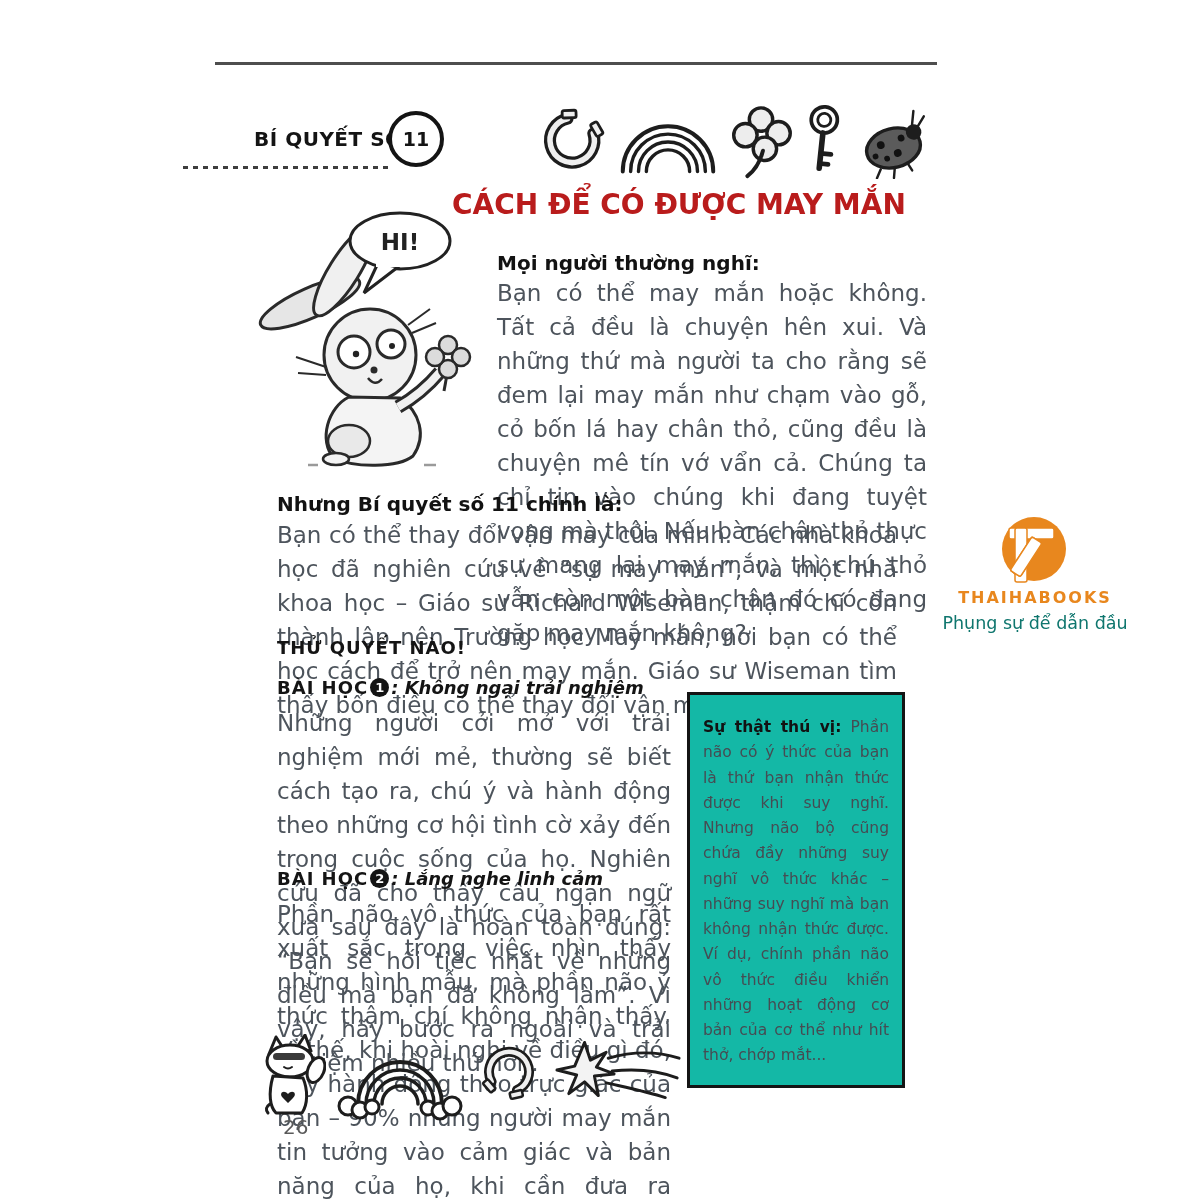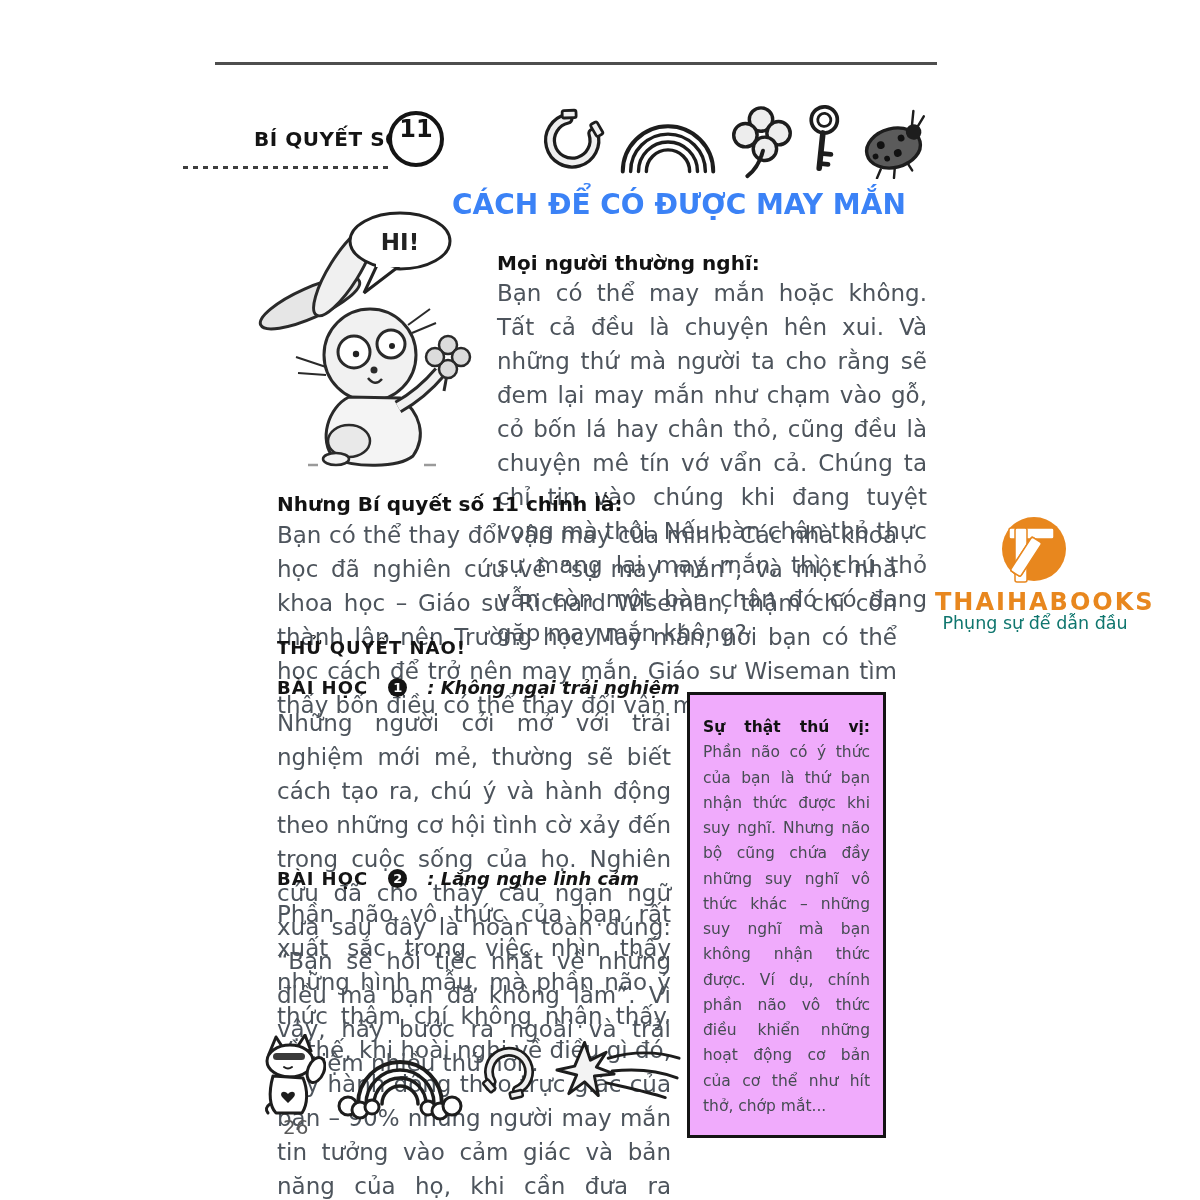--- a/index.html
+++ b/index.html
@@ -6,67 +6,67 @@
   html,body { width:1200px; height:1200px; background:#ffffff; overflow:hidden;
     font-family:"DejaVu Sans","Liberation Sans",sans-serif; }
   #stage { position:absolute; inset:0; background:#fff; }
 
   .abs { position:absolute; }
 
   
   .top-rule { left:215px; top:62px; width:722px; height:3px; background:#4e4e4e; }
   .kicker { left:254px; top:127px; font-size:20px; font-weight:800; color:#141414; letter-spacing:.5px; }
   .badge-circle { left:388px; top:111px; width:56px; height:56px; border:4px solid #141414;
-    border-radius:50%; display:flex; align-items:flex-start; justify-content:center;
-    font-size:24px; font-weight:800; color:#141414; background:#fff; }
+    border-radius:50%; display:flex; align-items:center; justify-content:center;
+    font-size:19px; font-weight:800; color:#141414; background:#fff; }
   .dash-line { left:183px; top:166px; width:210px; height:3px;
     background:repeating-linear-gradient(90deg,#3e3e3e 0 5px,transparent 5px 10px); }
 
   .top-icons { left:534px; top:96px; width:402px; height:90px; display:flex;
     align-items:center; justify-content:space-between; }
   .top-icons svg, .bottom-icons svg { display:block; }
 
   .page-title { left:452px; top:188px; width:470px; font-size:28px; font-weight:800;
-    color:#3b82f6; white-space:nowrap; letter-spacing:0; }
+    color:#b91c1c; white-space:nowrap; letter-spacing:0; }
 
   
   .h-bold { font-weight:800; color:#121212;margin-top:8px; }
   .think-head { left:497px; top:243px; font-size:20px; }
   .think-body { left:497px; top:276px; width:430px; }
   .secret-head { left:277px; top:484px; font-size:20px; }
   .secret-body { left:277px; top:518px; width:620px; }
   .experiment-head { left:277px; top:637px; font-size:18px; font-weight:800;
     color:#141414; letter-spacing:1px; }
 
-  .lesson-head { font-size:18px; color:#141414; display:flex; align-items:center; gap:20px; }
+  .lesson-head { font-size:18px; color:#141414; display:flex; align-items:center; gap:2px; }
   .lesson-label { font-weight:800; letter-spacing:1px; }
   .num-badge { display:inline-flex; width:19px; height:19px; border-radius:50%;
     background:#141414; color:#fff; font-size:13px; font-weight:700;
     align-items:center; justify-content:center; }
   .lesson-rest { font-weight:700;font-style:italic; }
   .lesson1-head { left:277px; top:677px; }
   .lesson1-body { left:277px; top:706px; width:394px; line-height:1.42; }
   .lesson2-head { left:277px; top:868px; }
   .lesson2-body { left:277px; top:897px; width:394px; line-height:1.40; }
 
   .para { font-size:23px; line-height:1.48; color:#4d545c; text-align:justify; }
 
-  .fact-box { left:687px; top:692px; width:199px; min-height:374px;
-    background:#f0abfc; border:3px solid #141414; padding:20px 13px 16px 13px; }
+  .fact-box { left:687px; top:692px; width:218px; min-height:374px;
+    background:#14b8a6; border:3px solid #141414; padding:20px 13px 16px 13px; }
   .fact-box p { font-size:15.5px; line-height:1.63; color:#464c53; text-align:justify; }
   .fact-label { font-weight:800; color:#121212; }
 
   .bottom-icons { left:260px; top:1034px; width:425px; height:86px; display:flex;
     align-items:flex-start; justify-content:space-between; }
 
   .page-number { left:283px; top:1115px; font-size:20px; color:#5a5a5a; }
 
   
   .brand-logo { left:1000px; top:517px; width:68px; height:68px; }
-  .brand-name { left:935px; top:588px; width:200px; text-align:center; font-size:24px;
+  .brand-name { left:935px; top:588px; width:200px; text-align:center; font-size:16px;
     font-weight:800; letter-spacing:2px; color:#e8871e; }
   .brand-tagline { left:935px; top:613px; width:200px; text-align:center; font-size:17.5px;
     font-weight:500; color:#0f766e; }
 
   .ink { stroke:#1d1d1d; stroke-linecap:round; stroke-linejoin:round; }
 </style>
 </head>
 <body>
 
 <div id="stage">

